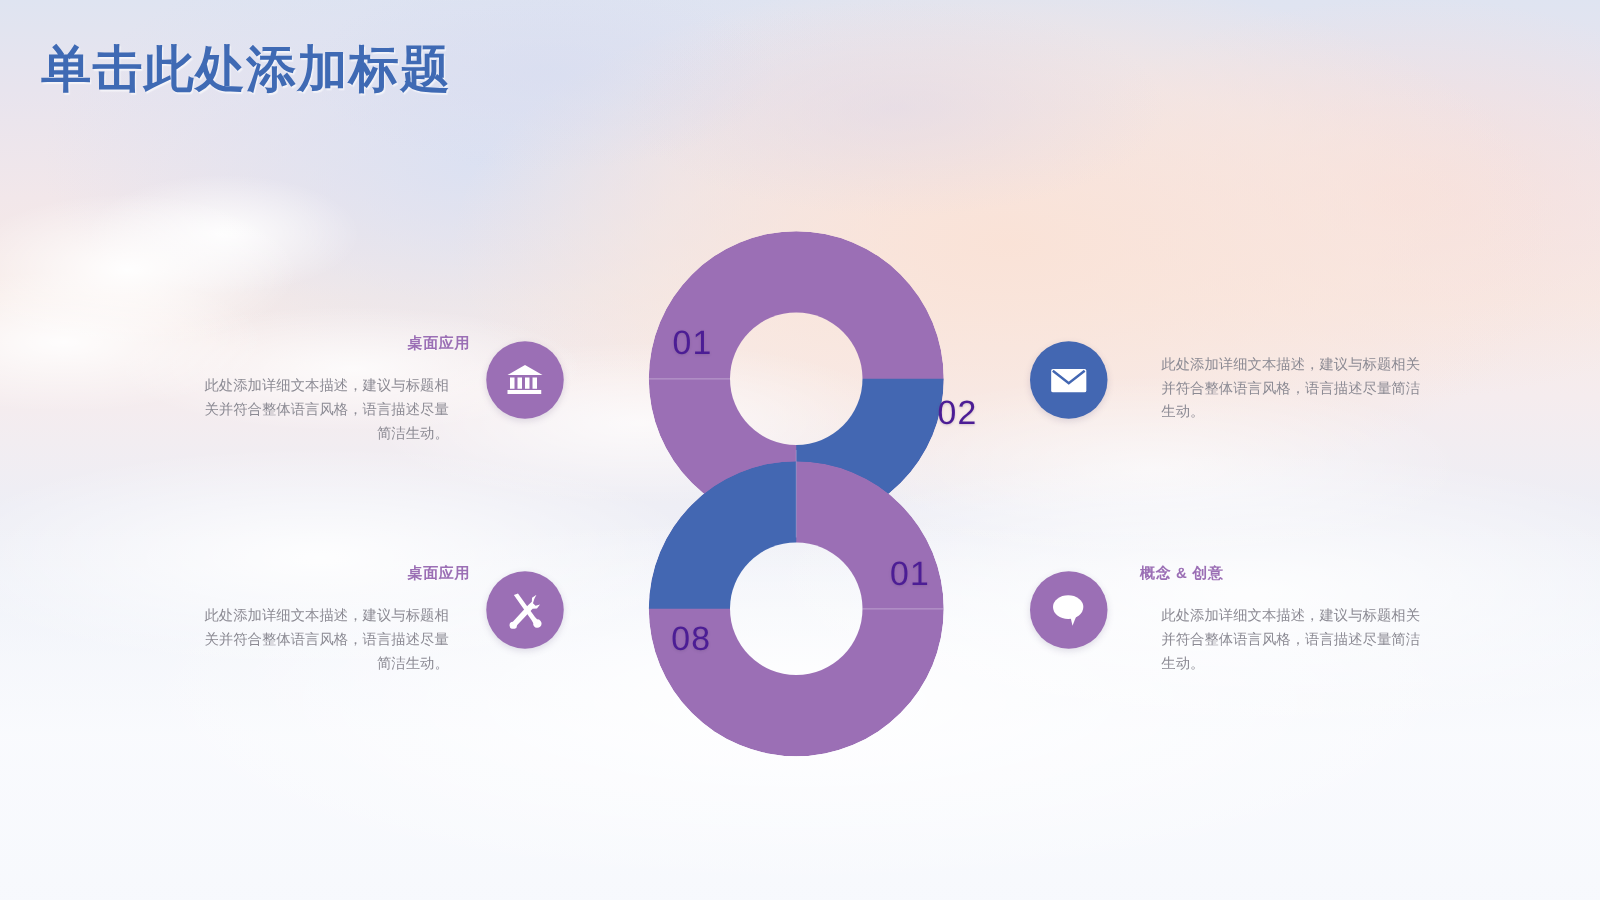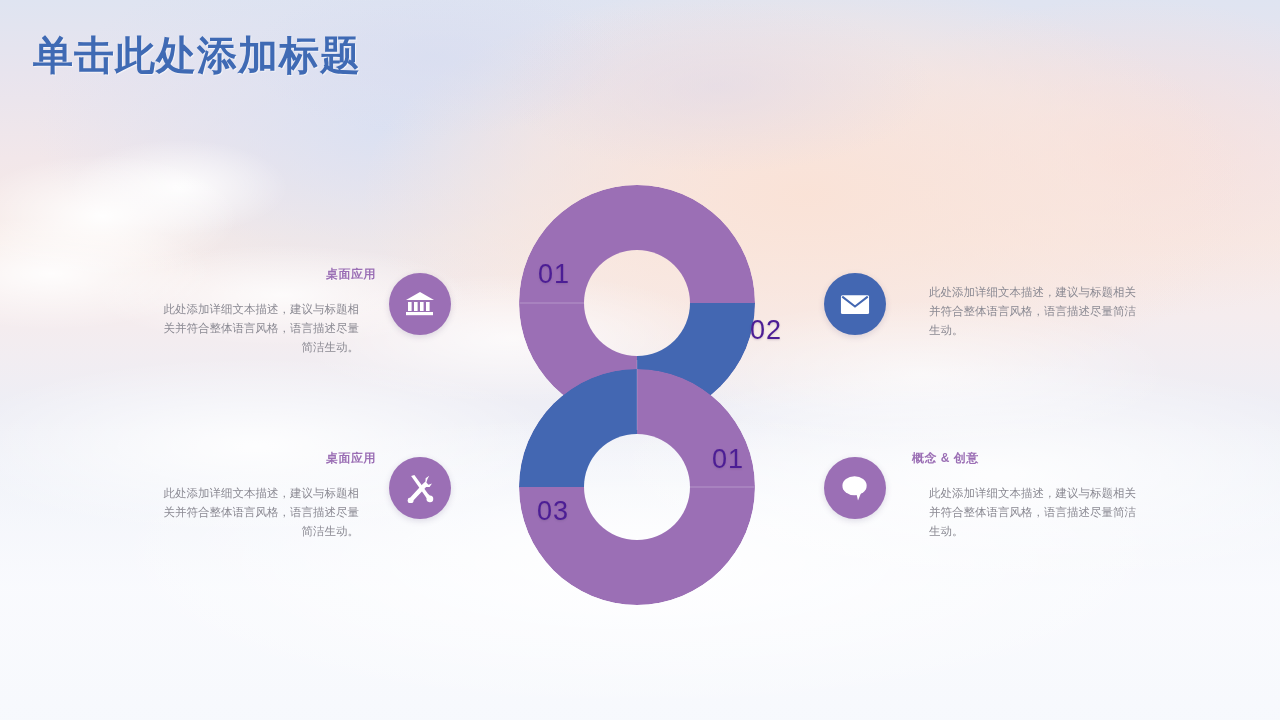--- a/index.html
+++ b/index.html
@@ -214,21 +214,21 @@
       </g>
 
       <line x1="30" y1="148" x2="95" y2="148" stroke="#ffffff" stroke-opacity="0.28" stroke-width="1"></line>
       <line x1="201" y1="332" x2="266" y2="332" stroke="#ffffff" stroke-opacity="0.28" stroke-width="1"></line>
       <line x1="148" y1="205" x2="148" y2="275" stroke="#ffffff" stroke-opacity="0.18" stroke-width="1"></line>
     </svg>
   </div>
 
   <div class="num num-01">01</div>
   <div class="num num-02">02</div>
-  <div class="num num-03">03</div>
+  <div class="num num-03">08</div>
   <div class="num num-04">01</div>
 
   <div class="icon-circle ic-purple ic-1">
     <span>
       <svg width="30" height="28" viewBox="0 0 30 28">
         <polygon points="15,2 29,10 1,10" fill="#fff"></polygon>
         <rect x="3" y="12" width="3.6" height="9" fill="#fff"></rect>
         <rect x="9" y="12" width="3.6" height="9" fill="#fff"></rect>
         <rect x="15" y="12" width="3.6" height="9" fill="#fff"></rect>
         <rect x="21" y="12" width="3.6" height="9" fill="#fff"></rect>

